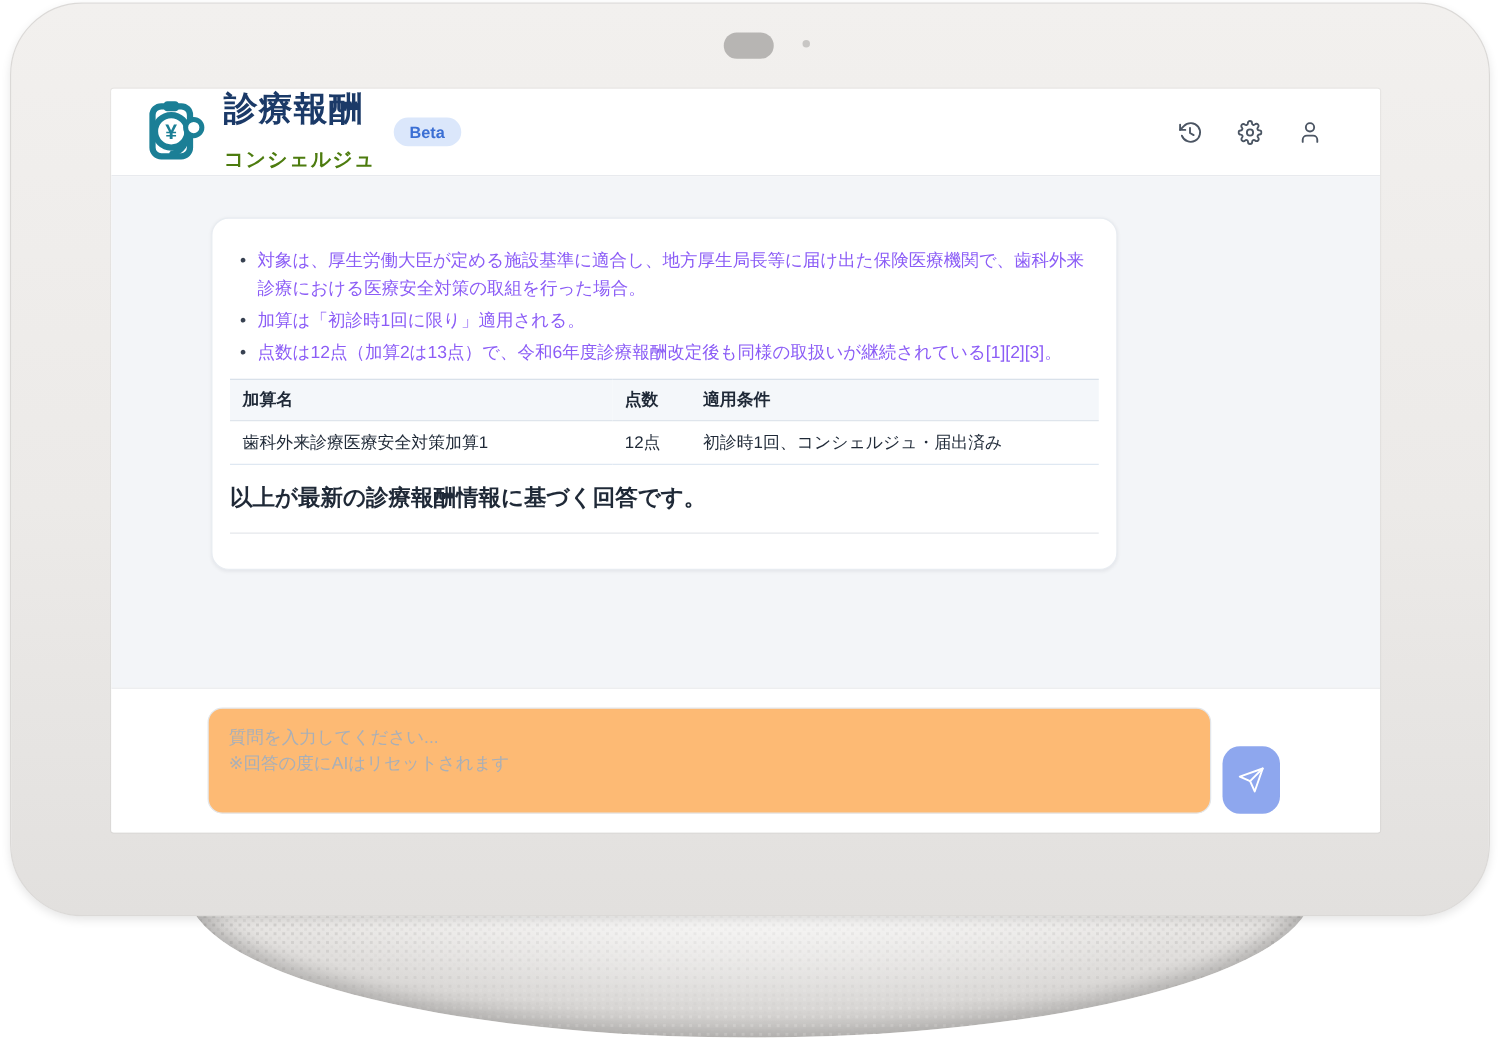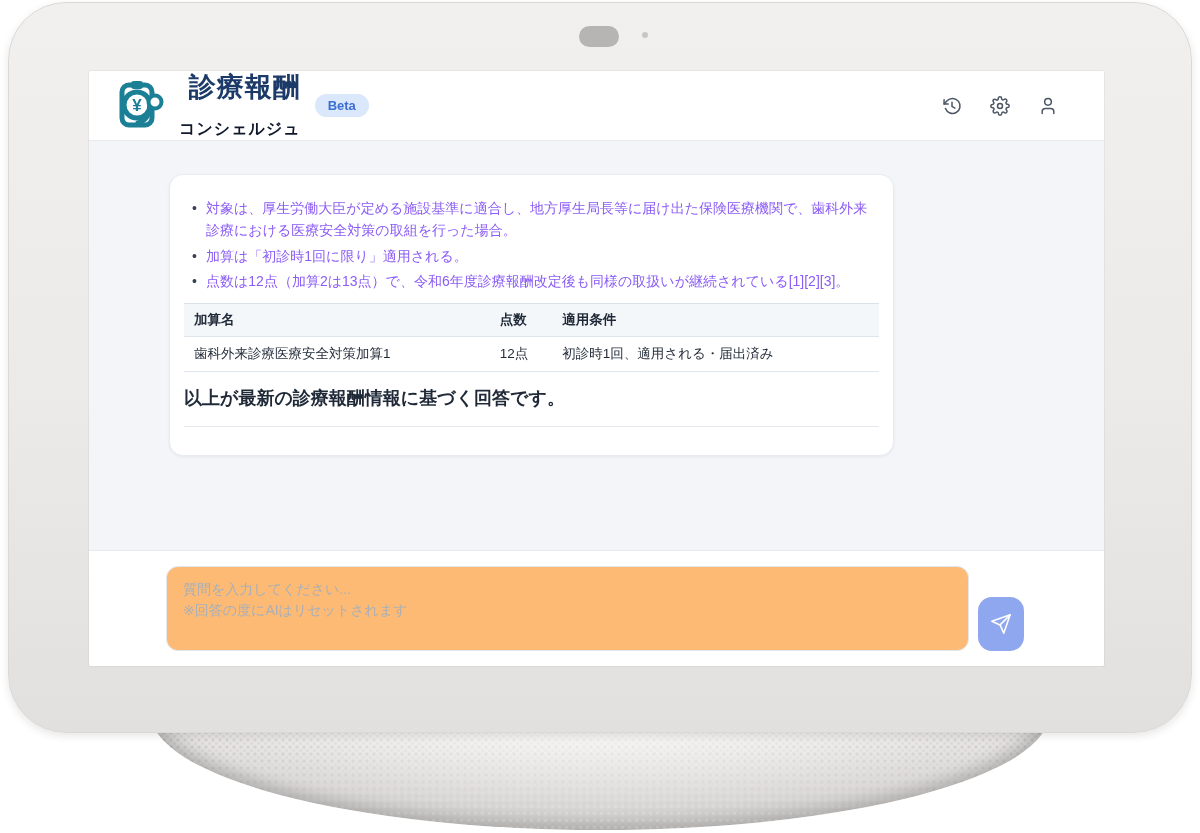--- a/index.html
+++ b/index.html
@@ -37,22 +37,22 @@
     display:flex; flex-direction:column;
     box-shadow:0 0 0 1px rgba(0,0,0,.04);
   }
 
   
   .app-header { height:70px; flex:0 0 70px; background:#ffffff; border-bottom:1px solid #e8eaee;
     display:flex; align-items:center; padding:0 46px 0 24px; }
   .brand { display:flex; align-items:center; gap:12px; }
   .brand-icon { width:54px; height:54px; display:block; }
   .brand-text { display:flex; flex-direction:column; line-height:1.05; }
-  .brand-title { font-size:27px; font-weight:800; color:#1b3a68; letter-spacing:1px;text-align:right; }
-  .brand-sub   { font-size:16px; font-weight:800; color:#0f172a; letter-spacing:1px; margin-top:20px; }
+  .brand-title { font-size:27px; font-weight:800; color:#1b3a68; letter-spacing:1px; }
+  .brand-sub   { font-size:16px; font-weight:800; color:#4d7c0f; letter-spacing:1px; margin-top:20px; }
   .beta-badge { margin-left:14px; background:#dbe7fb; color:#3b6fd4; font-size:13px; font-weight:700;
     border-radius:999px; padding:4px 13px; }
   .header-actions { margin-left:auto; display:flex; align-items:center; gap:28px; }
   .hicon { width:20px; height:20px; stroke:#4b5563; fill:none; stroke-width:1.8; stroke-linecap:round; stroke-linejoin:round; cursor:pointer; }
 
   
   .chat-area { flex:1 1 auto; background:#f3f5f8; padding:15px 80px 0 80px; overflow:hidden; }
   .user-bubble { margin-left:auto; width:fit-content; max-width:420px; background:#2563eb; border-radius:10px;
     padding:15px 20px 12px 20px; box-shadow:0 1px 2px rgba(0,0,0,.12); }
   .user-bubble .msg { color:#ffffff; font-size:15px; font-weight:700; line-height:1.4; }
@@ -156,21 +156,21 @@
               <tr>
                 <th>加算名</th>
                 <th>点数</th>
                 <th>適用条件</th>
               </tr>
             </thead>
             <tbody>
               <tr>
                 <td>歯科外来診療医療安全対策加算1</td>
                 <td>12点</td>
-                <td>初診時1回、適用される・届出済み</td>
+                <td>初診時1回、コンシェルジュ・届出済み</td>
               </tr>
             </tbody>
           </table>
 
           <div class="closing">以上が最新の診療報酬情報に基づく回答です。</div>
           <hr class="card-divider">
           
         </div>
 
       </div>

